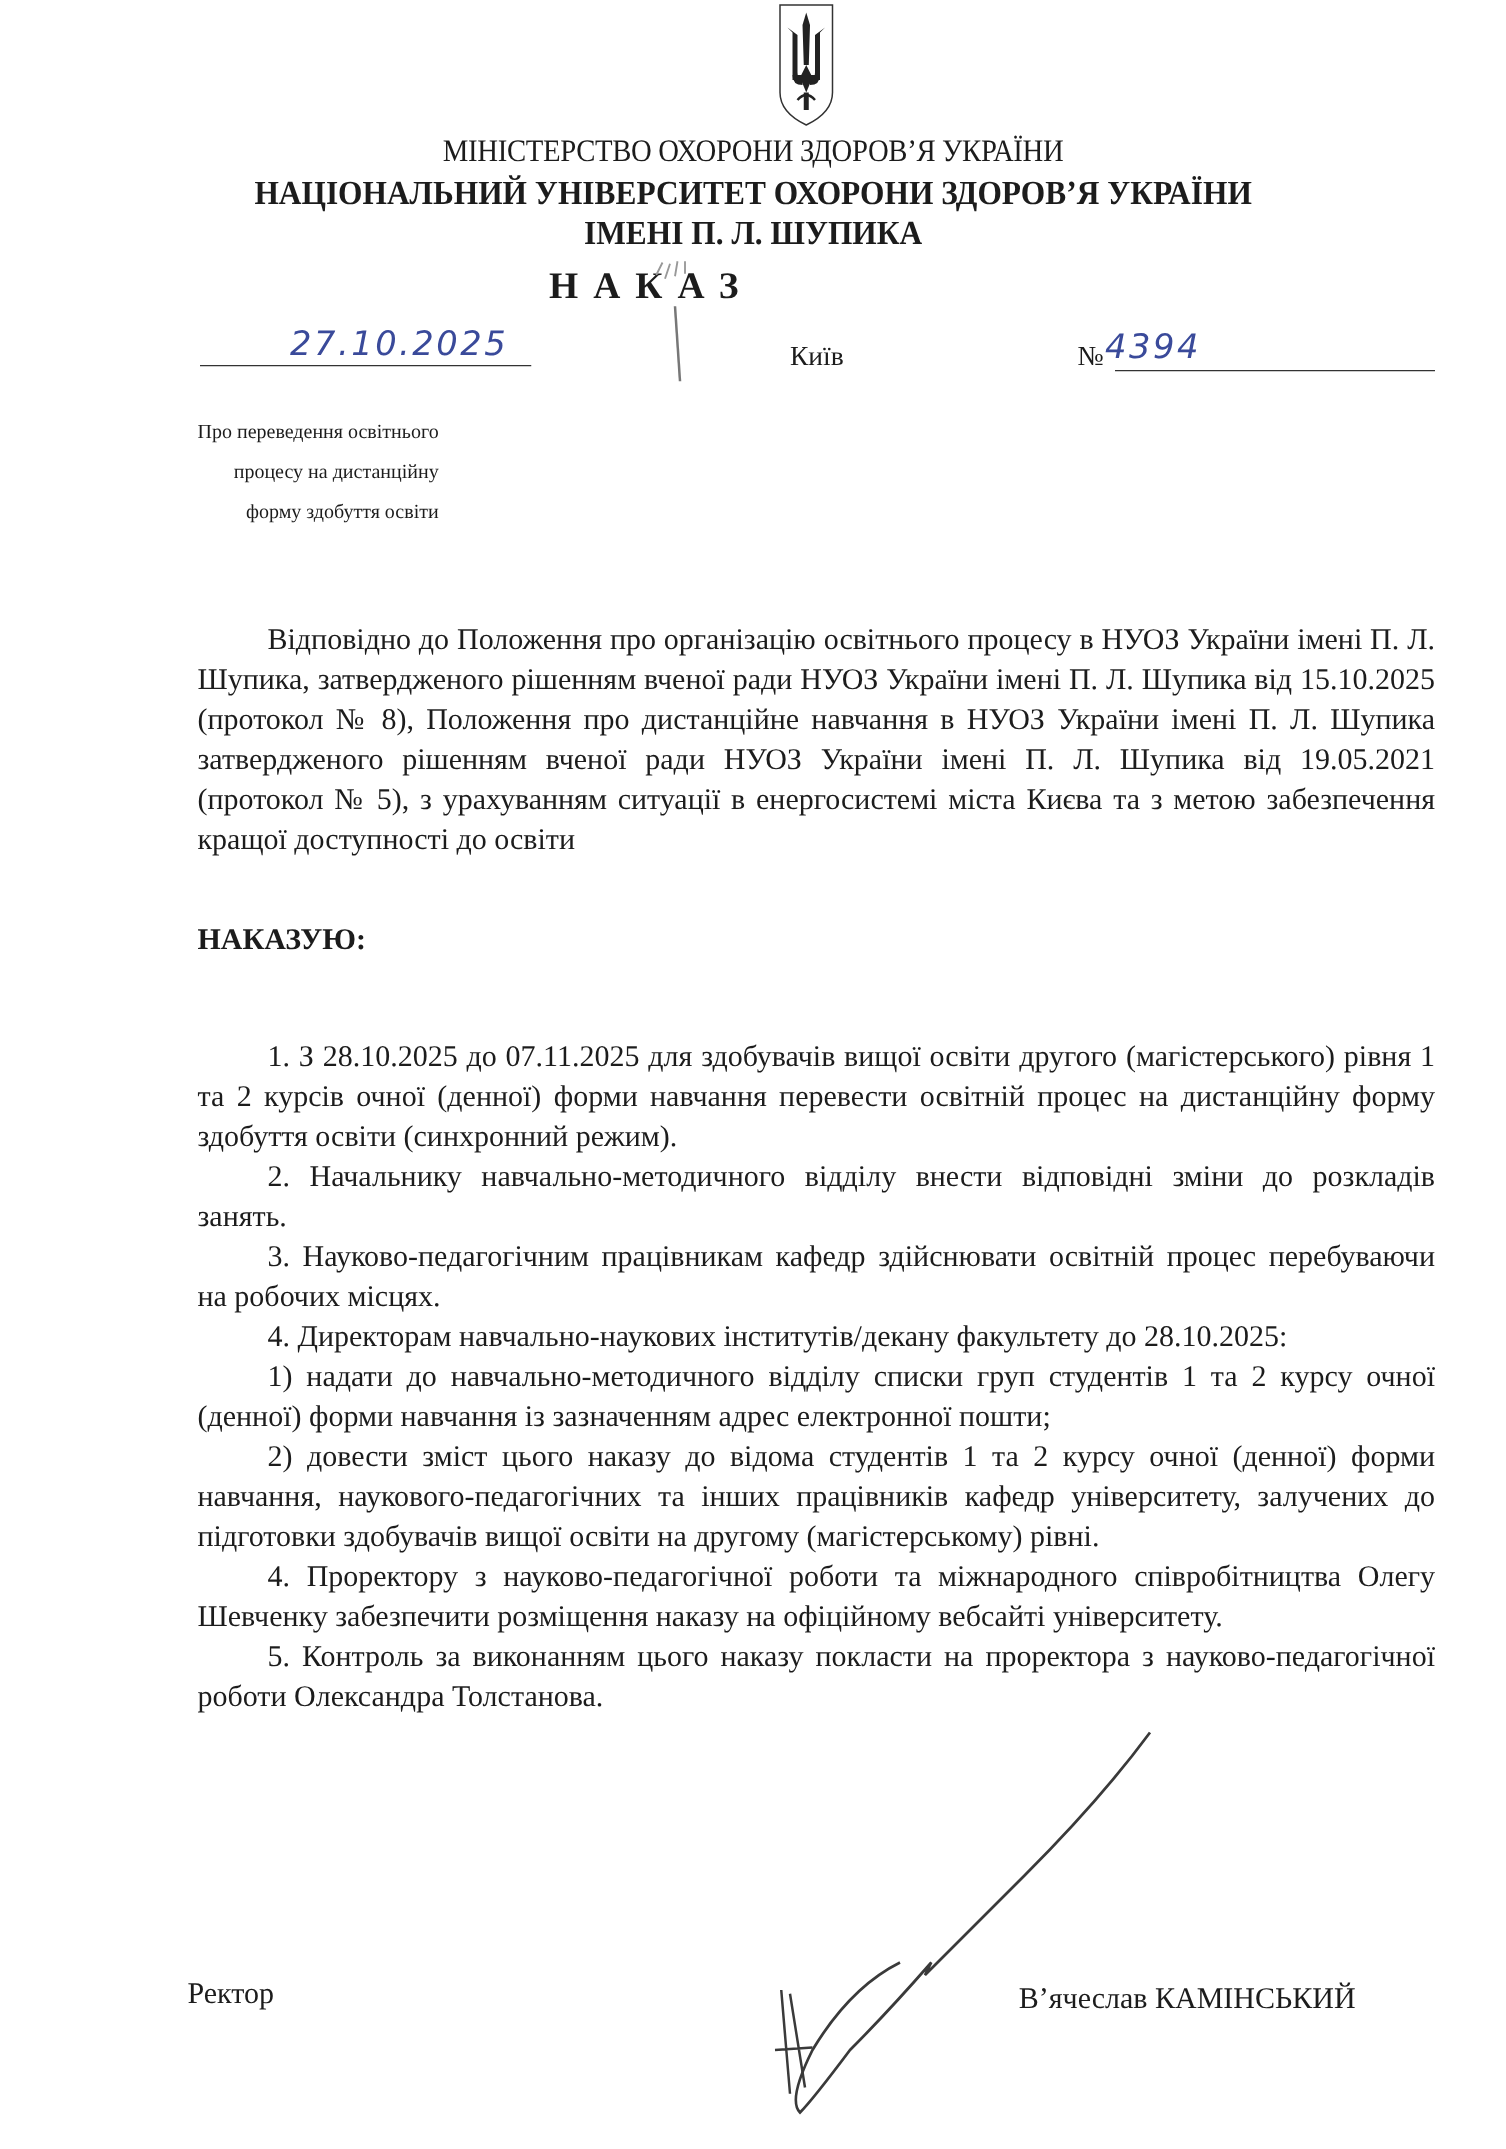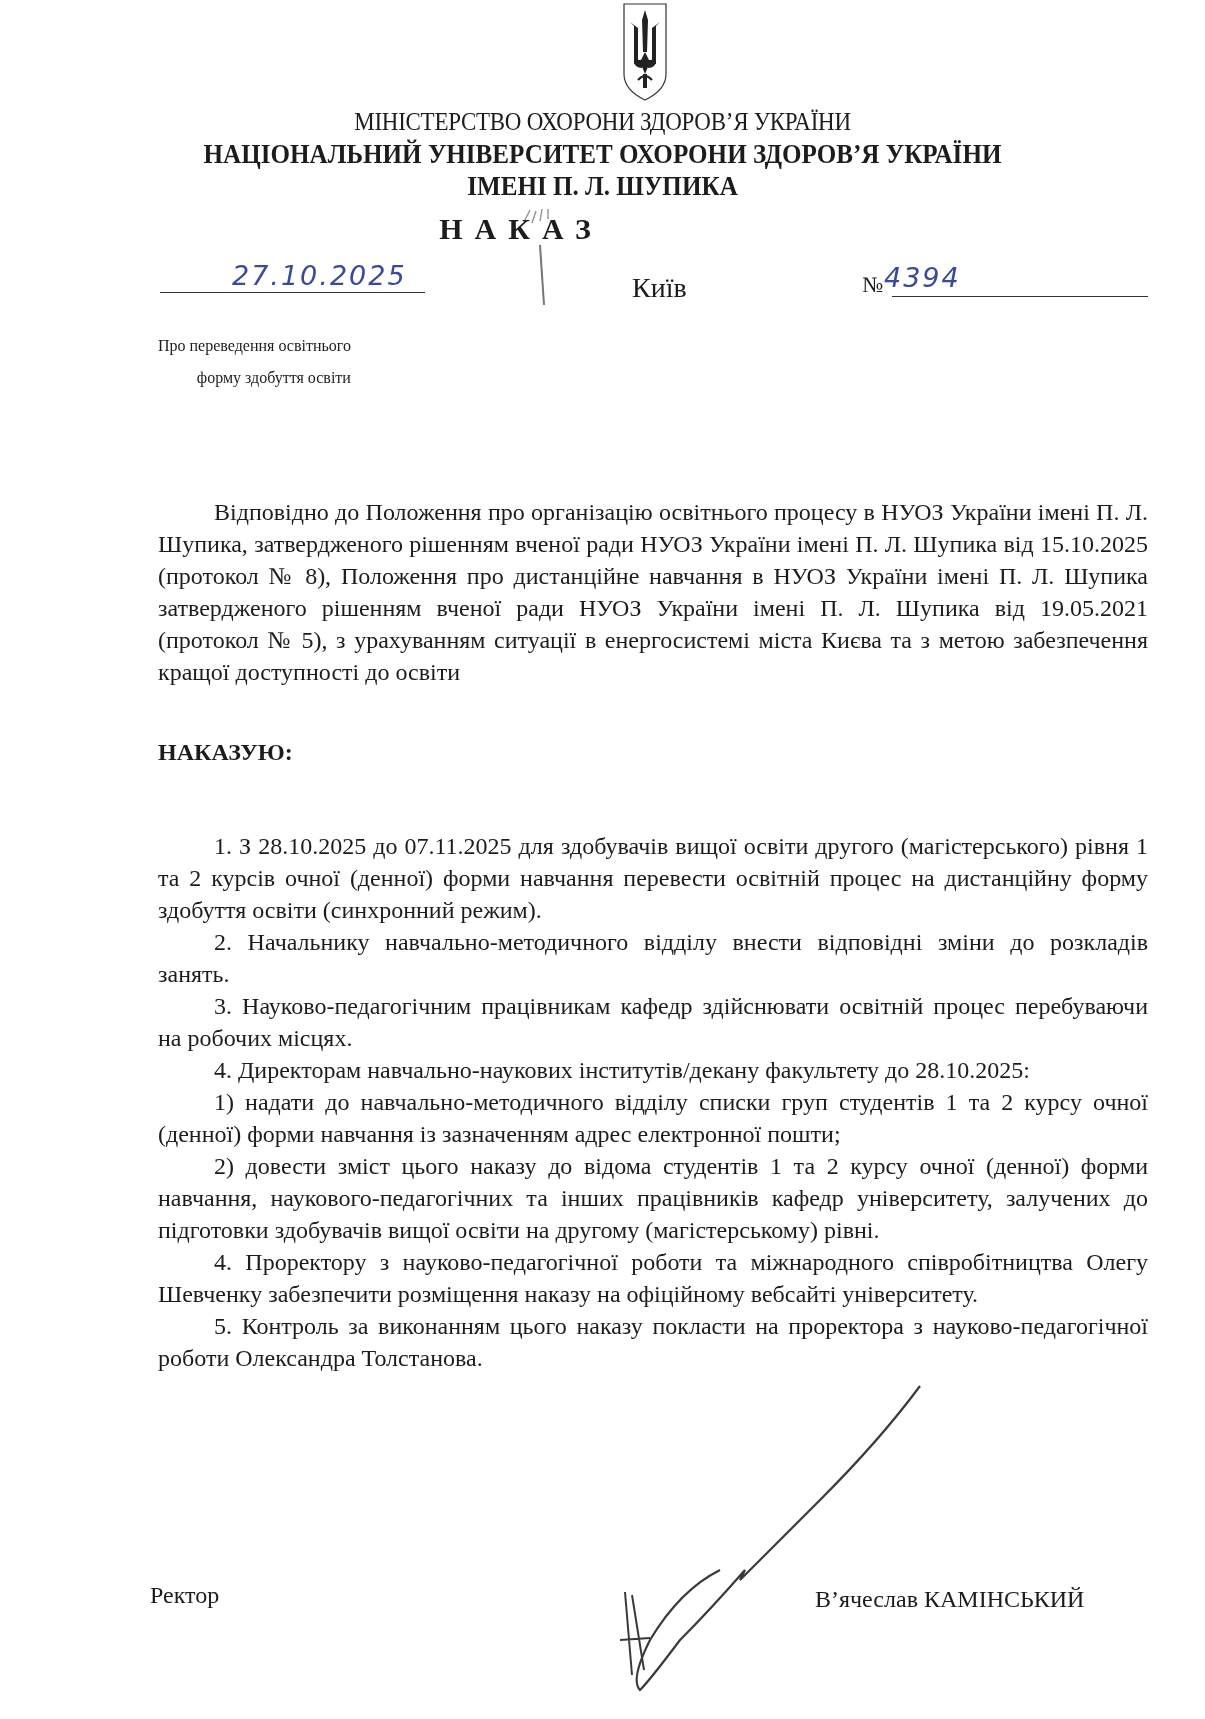--- a/index.html
+++ b/index.html
@@ -28,21 +28,21 @@
     }
     .line { border-bottom: 1px solid #333; height: 0; }
     .date-line { left: 160px; top: 292px; width: 265px; }
     .num-line { left: 892px; top: 296px; width: 256px; }
     .hand {
       font-family: "DejaVu Sans", sans-serif; font-style: italic;
       color: #3a4a9a; font-size: 27px; letter-spacing: 2px;
     }
     .date-hand { left: 232px; top: 260px; }
     .num-hand { left: 884px; top: 262px; font-style: italic; }
-    .city { left: 632px; top: 272px; font-size: 28px; }
+    .city { left: 632px; top: 272px; font-size: 22px; }
     .num-sign { left: 862px; top: 272px; font-size: 22px; }
     .subject {
       left: 158px; top: 330px; font-size: 16px; line-height: 32px; text-align: right;
     }
     .body-text {
       left: 158px; width: 990px; font-size: 24px; line-height: 32px;
       text-align: justify; transform-origin: left top;
     }
     .body-text p { margin: 0; text-indent: 56px; }
     .preamble { top: 496px; }
@@ -84,20 +84,21 @@
 
 <div class="abs line date-line"></div>
 <div class="abs hand date-hand">27.10.2025</div>
 <div class="abs city">Київ</div>
 <div class="abs num-sign">№</div>
 <div class="abs line num-line"></div>
 <div class="abs hand num-hand">4394</div>
 
 <div class="abs subject">
   <div>Про переведення освітнього</div>
+  <div>процесу на дистанційну</div>
   <div>форму здобуття освіти</div>
 </div>
 
 <div class="abs body-text preamble">
   <p>Відповідно до Положення про організацію освітнього процесу в НУОЗ України імені П. Л. Шупика, затвердженого рішенням вченої ради НУОЗ України імені П. Л. Шупика від 15.10.2025 (протокол № 8), Положення про дистанційне навчання в НУОЗ України імені П. Л. Шупика затвердженого рішенням вченої ради НУОЗ України імені П. Л. Шупика від 19.05.2021 (протокол № 5), з урахуванням ситуації в енергосистемі міста Києва та з метою забезпечення кращої доступності до освіти</p>
 </div>
 
 <div class="abs nakazuyu">НАКАЗУЮ:</div>
 
 <div class="abs body-text items">

